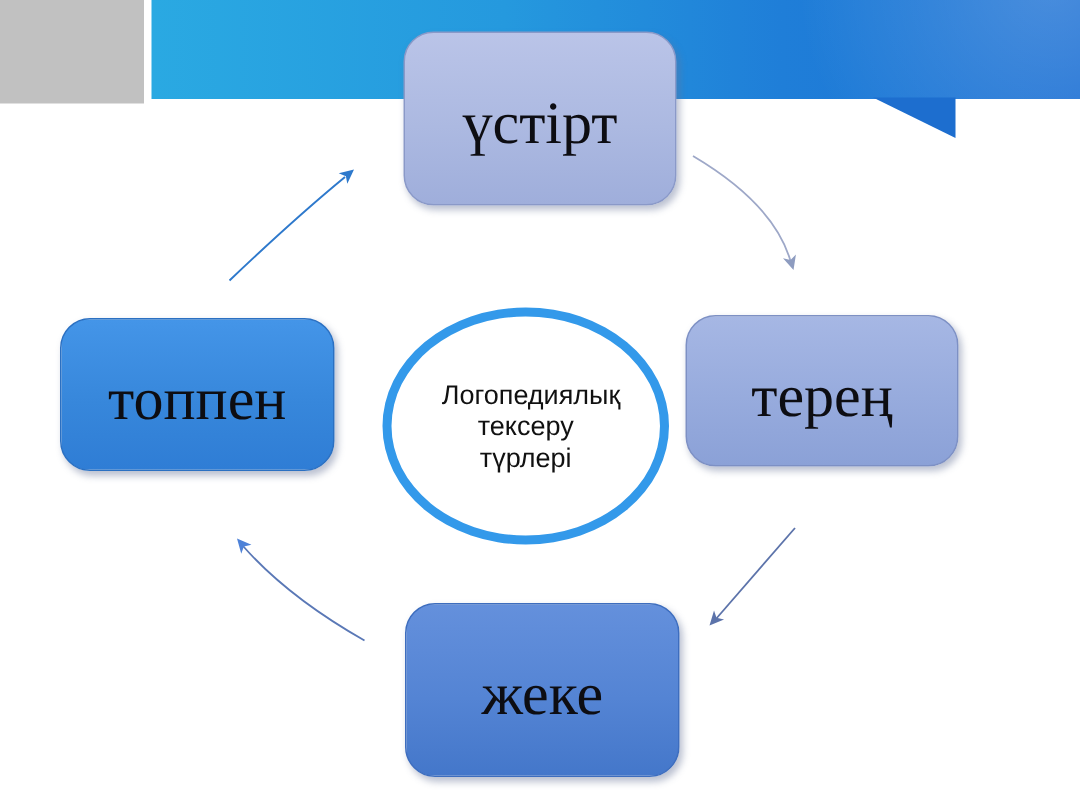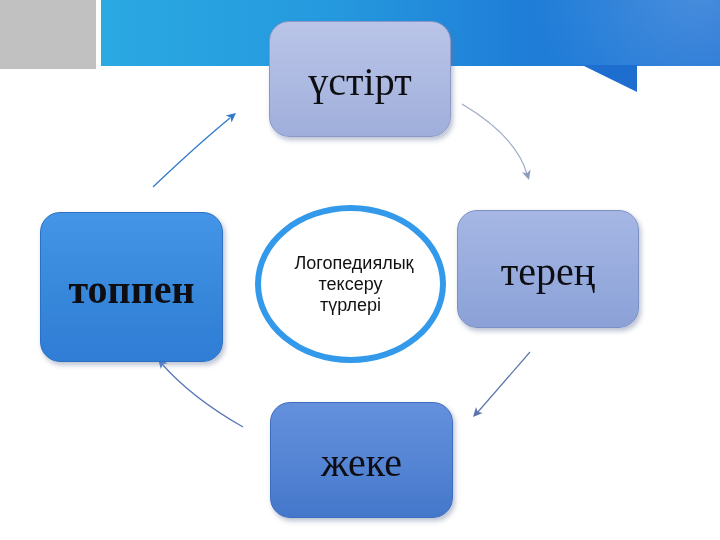--- a/index.html
+++ b/index.html
@@ -31,34 +31,33 @@
   .node-label{
     font-family:"Liberation Serif",serif;font-size:40px;color:#0d0d12;line-height:1;
     padding-top:6px;
   }
   .node-top{
     left:269px;top:21px;width:182px;height:116px;
     background:linear-gradient(180deg,#BAC4E8 0%,#ACB9E1 55%,#9FAEDB 100%);
     border:1px solid #8A99C8;
   }
   .node-right{
-    left:457px;top:210px;width:182px;height:118px;
+    left:457px;top:210px;width:182px;height:101px;
     background:linear-gradient(180deg,#A6B7E4 0%,#97ABDD 55%,#8BA1D7 100%);
     border:1px solid #7D90C4;
   }
   .node-bottom{
     left:270px;top:402px;width:183px;height:116px;
     background:linear-gradient(180deg,#6490DC 0%,#5484D4 55%,#4477CA 100%);
     border:1px solid #3D6DBE;
   }
   .node-left{
-    left:40px;top:212px;width:183px;height:150px;
+    left:40px;top:212px;width:183px;height:102px;
     background:linear-gradient(180deg,#4495E8 0%,#3787DB 55%,#2F7DD5 100%);
     border:1px solid #2B70C2;
-    font-weight:bold;
   }
   
   .ellipse{
     position:absolute;left:255px;top:205px;width:191px;height:158px;box-sizing:border-box;
     border:6px solid #3399EA;border-radius:50%;background:#ffffff;
     display:flex;align-items:center;justify-content:center;
   }
   .ellipse-text{
     width:112px;text-align:center;font-size:18px;line-height:21px;color:#111111;
   }

